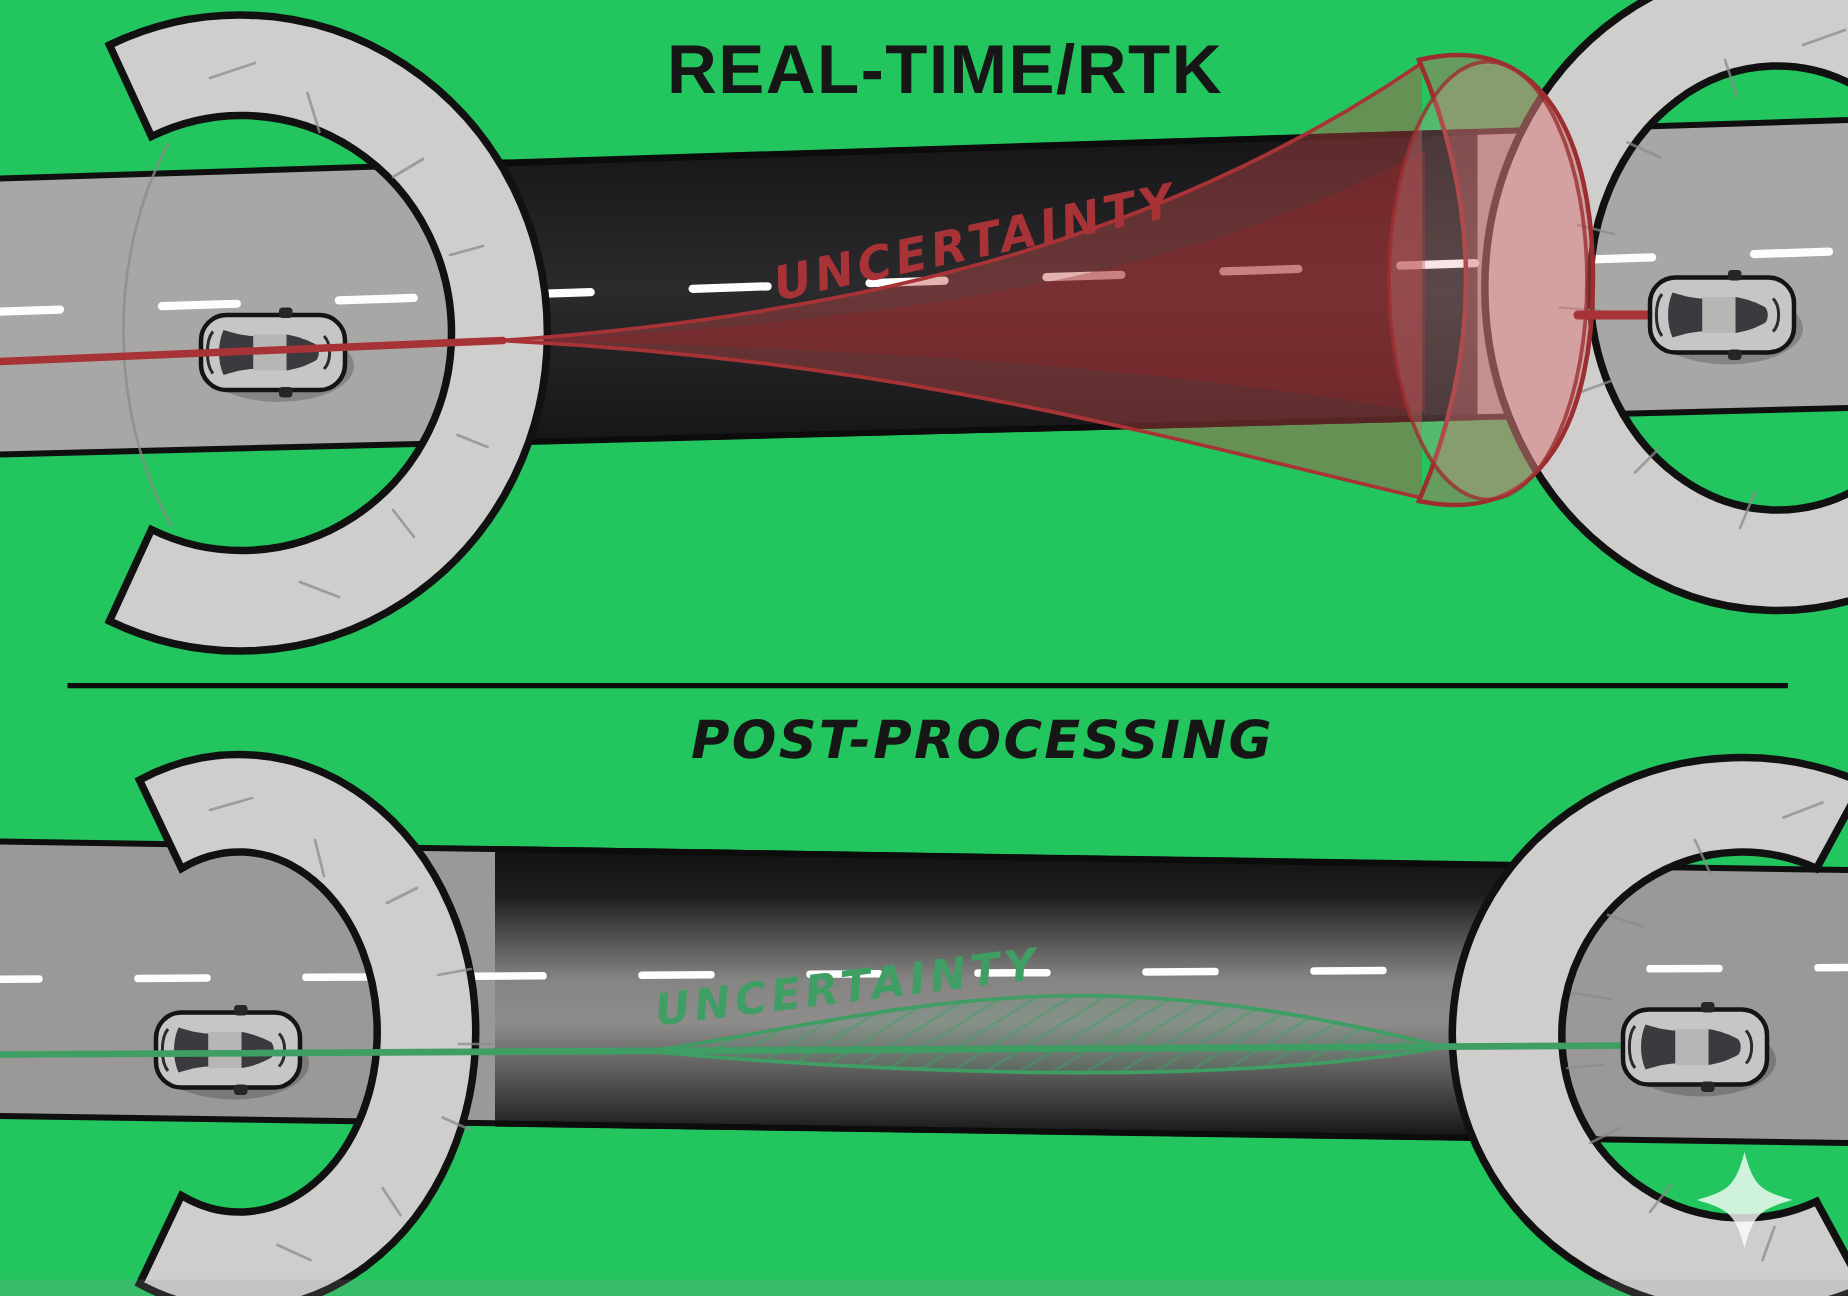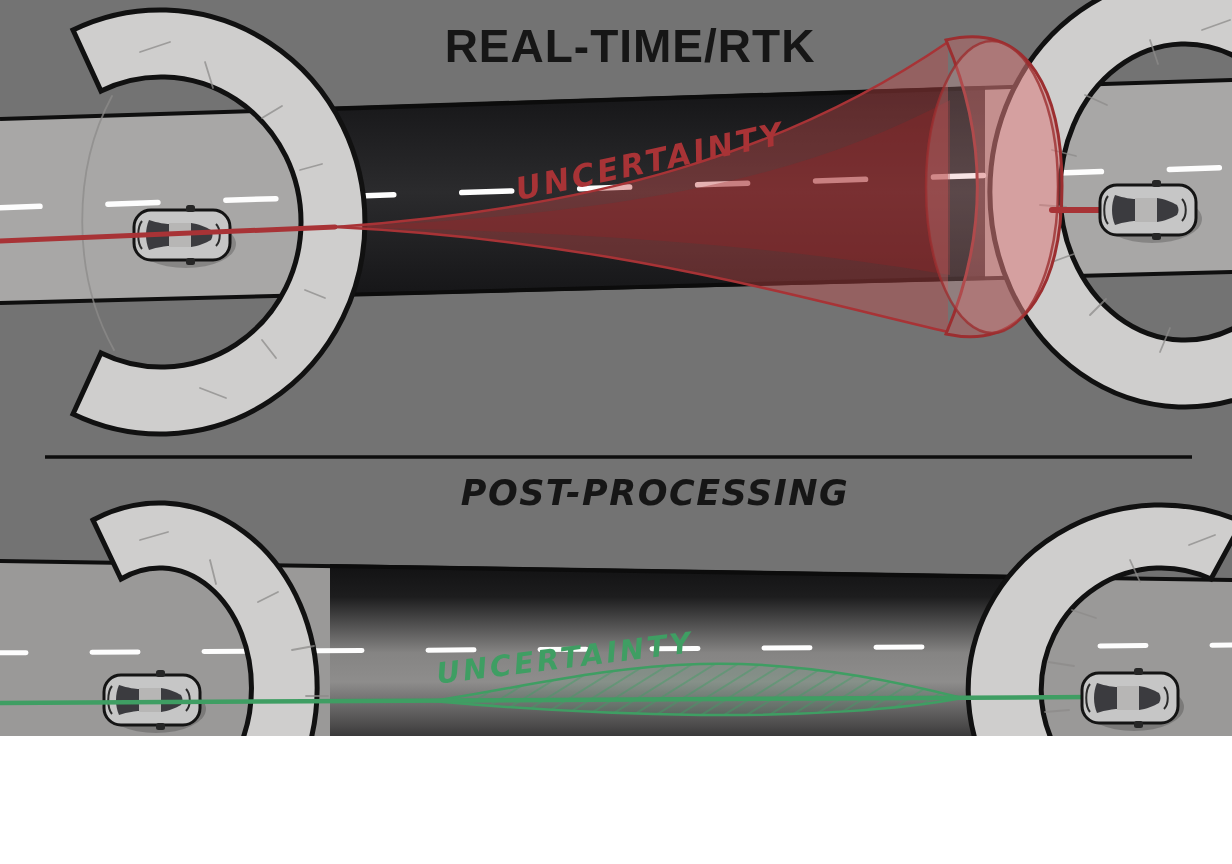--- a/index.html
+++ b/index.html
@@ -1,16 +1,16 @@
 <!DOCTYPE html>
 <html><head>
 <meta charset="utf-8">
 <style>
   html,body{margin:0;padding:0;background:#ffffff;}
-  .canvas{position:relative;width:1232px;height:736px;background:#737373;overflow:hidden;
+  .canvas{position:relative;width:1232px;height:864px;background:#22c55e;overflow:hidden;
           font-family:"Liberation Sans", sans-serif;}
   svg{display:block;}
   .title-main{font-family:"Liberation Sans", sans-serif;font-weight:bold;font-size:46px;
               letter-spacing:1px;fill:#161616;}
   .title-post{font-family:"DejaVu Sans", sans-serif;font-weight:bold;font-style:italic;
               font-size:35px;letter-spacing:1.5px;fill:#161616;}
   .unc-label{font-family:"DejaVu Sans", sans-serif;font-weight:bold;font-style:italic;
              font-size:31px;letter-spacing:3px;}
   .crack{stroke:#8c8b8a;stroke-width:1.8;opacity:.75;fill:none;stroke-linecap:round;}
 </style>

